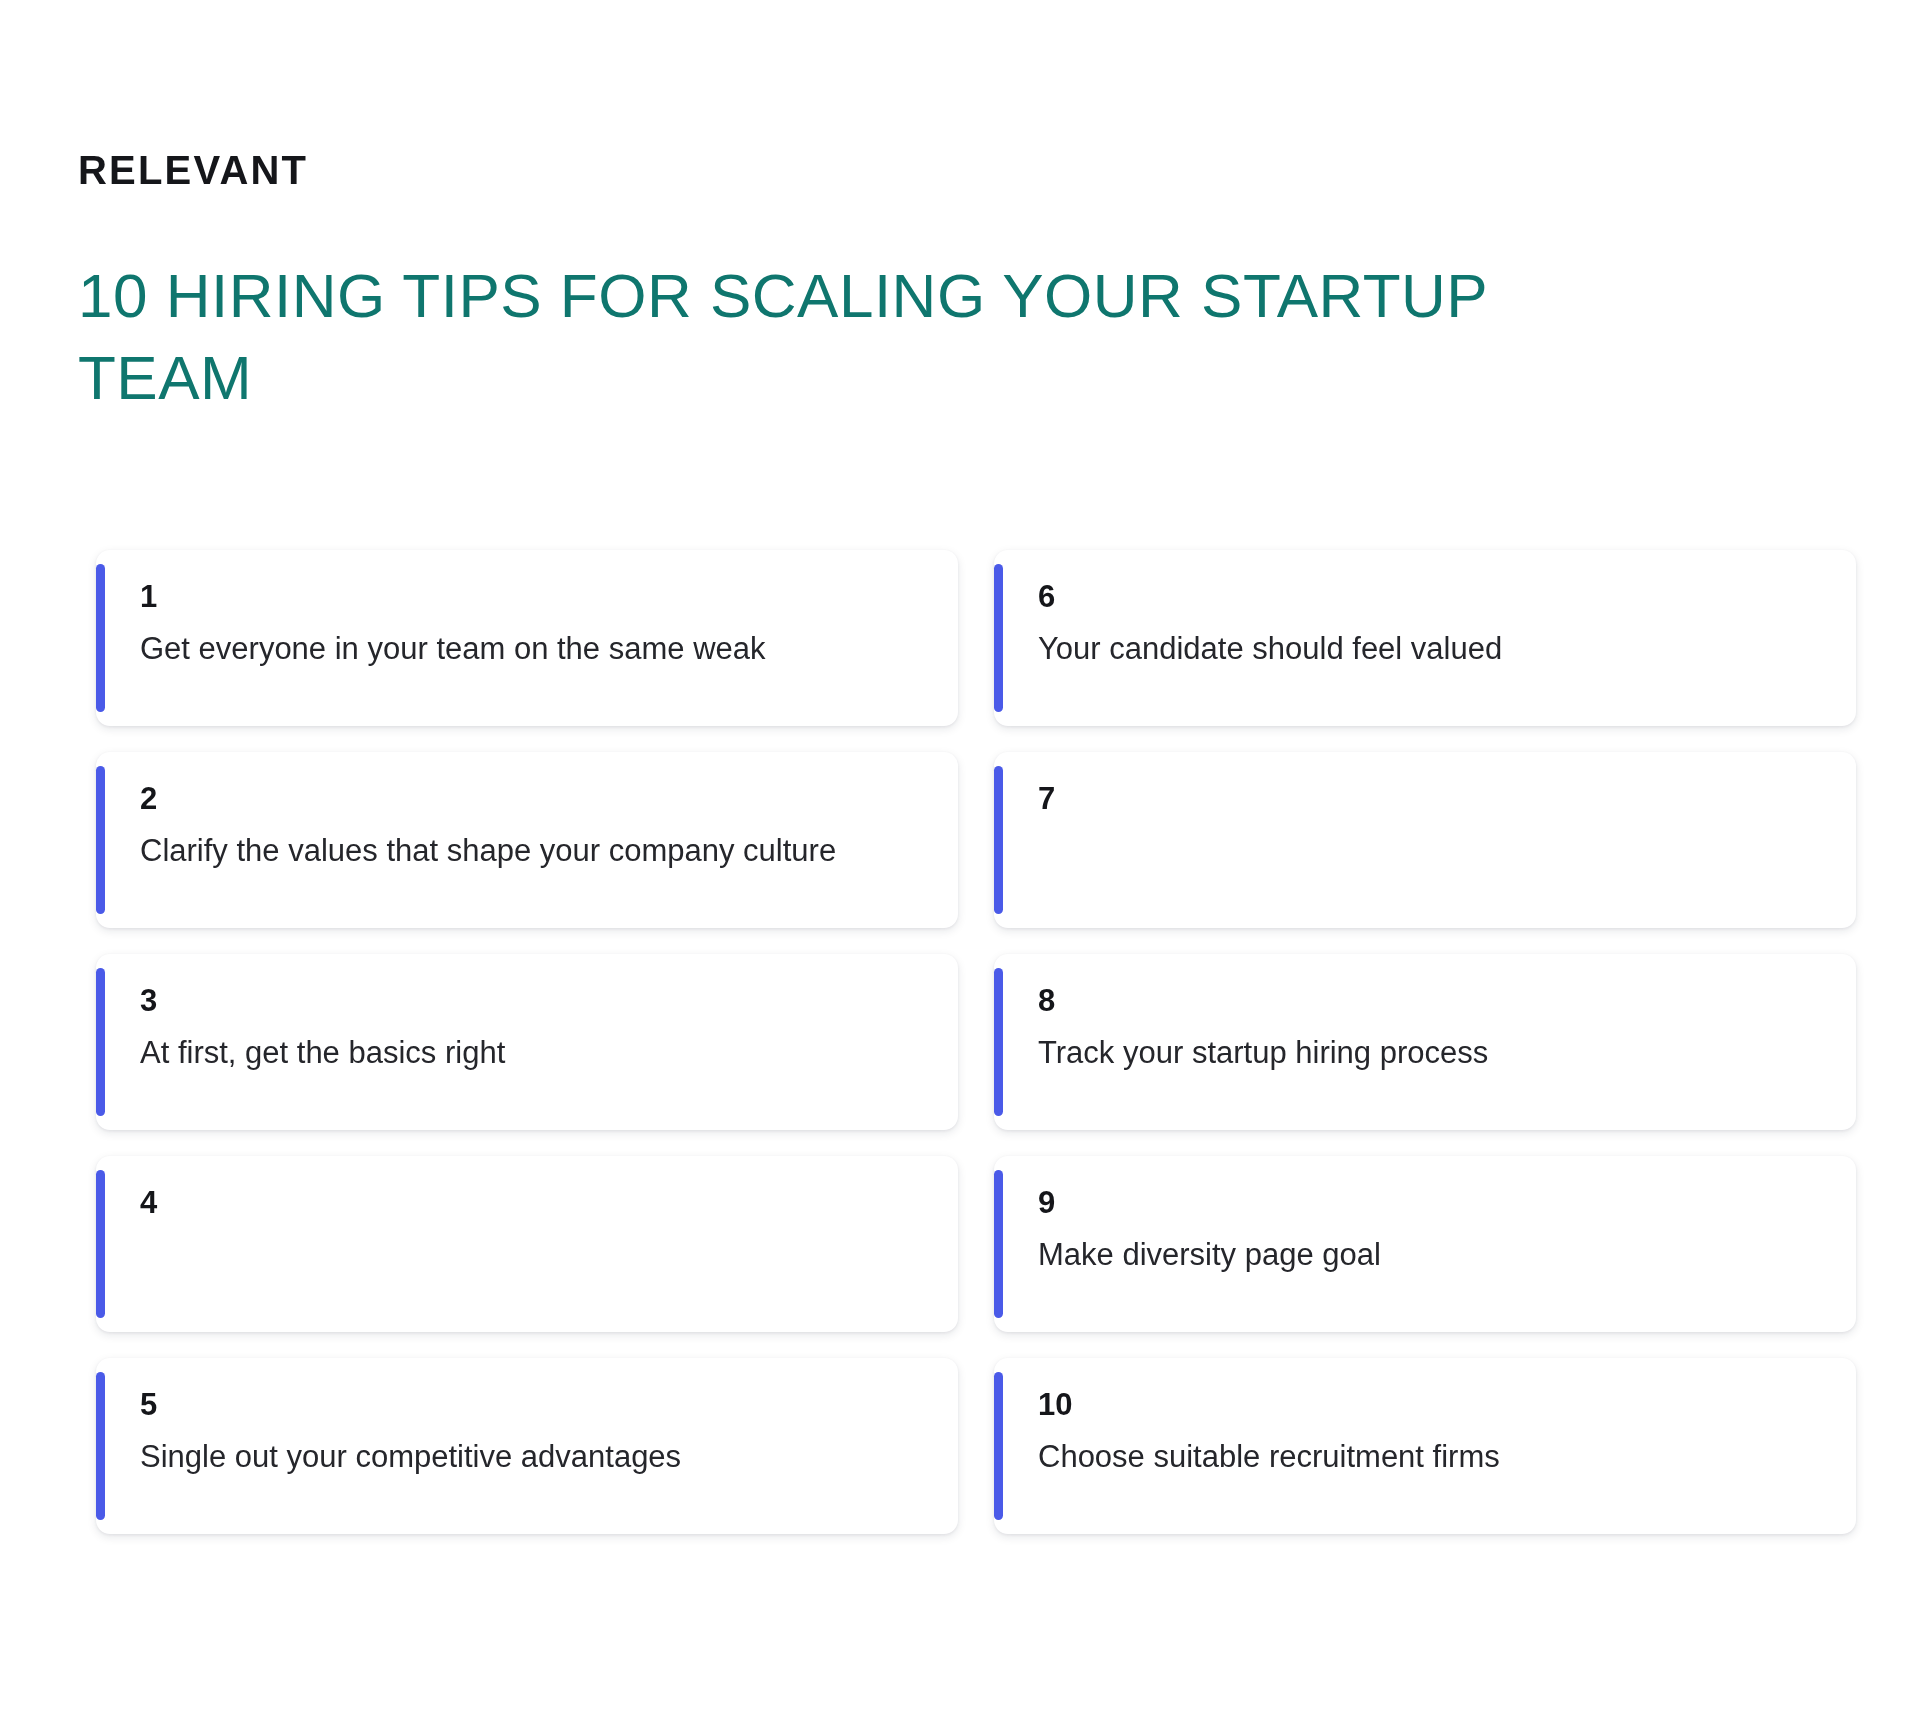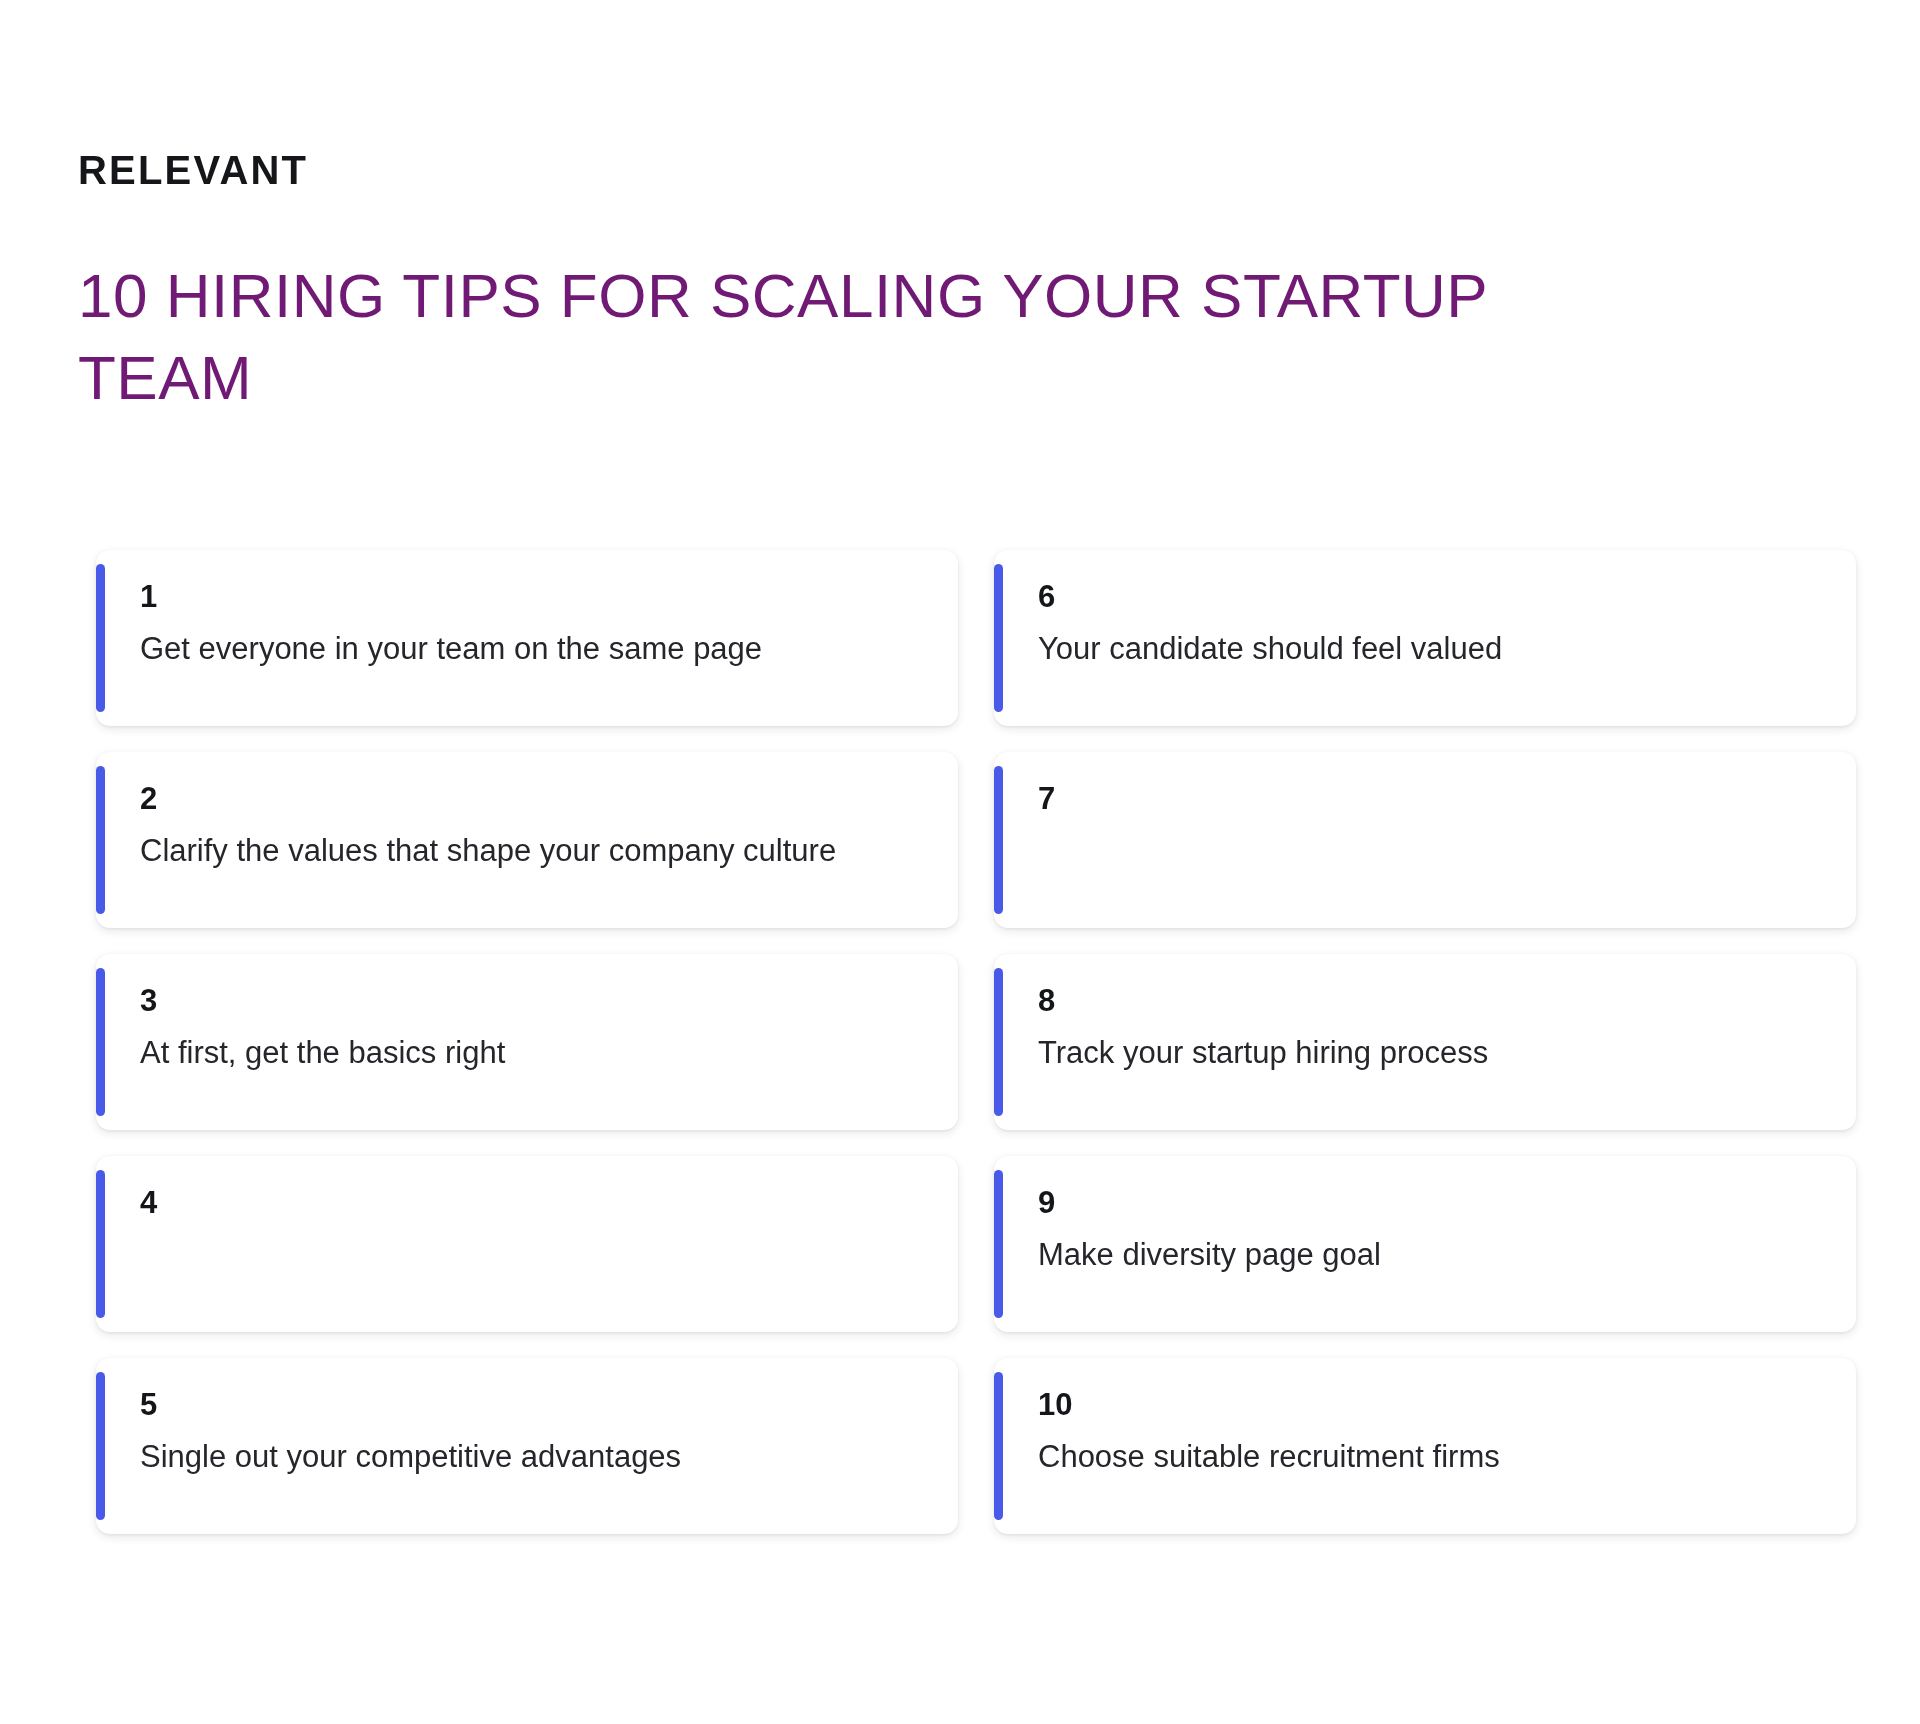--- a/index.html
+++ b/index.html
@@ -35,21 +35,21 @@
 
   .headline {
     position: absolute;
     top: 255px;
     left: 78px;
     width: 1560px;
     font-size: 62px;
     font-weight: 400;
     line-height: 1.32;
     letter-spacing: 0.5px;
-    color: #701a75;
+    color: #0f766e;
     text-transform: uppercase;
   }
 
   .cards {
     position: absolute;
     top: 550px;
     left: 96px;
     width: 1760px;
     display: grid;
     grid-template-columns: 862px 862px;
@@ -102,21 +102,21 @@
 <div class="page">
 
   <div class="brand">RELEVANT</div>
 
   <h1 class="headline">10 HIRING TIPS FOR SCALING YOUR STARTUP TEAM</h1>
 
   <div class="cards">
 
     <div class="card">
       <div class="card-number">1</div>
-      <div class="card-text">Get everyone in your team on the same page</div>
+      <div class="card-text">Get everyone in your team on the same weak</div>
     </div>
 
     <div class="card">
       <div class="card-number">6</div>
       <div class="card-text">Your candidate should feel valued</div>
     </div>
 
     <div class="card">
       <div class="card-number">2</div>
       <div class="card-text">Clarify the values that shape your company culture</div>

